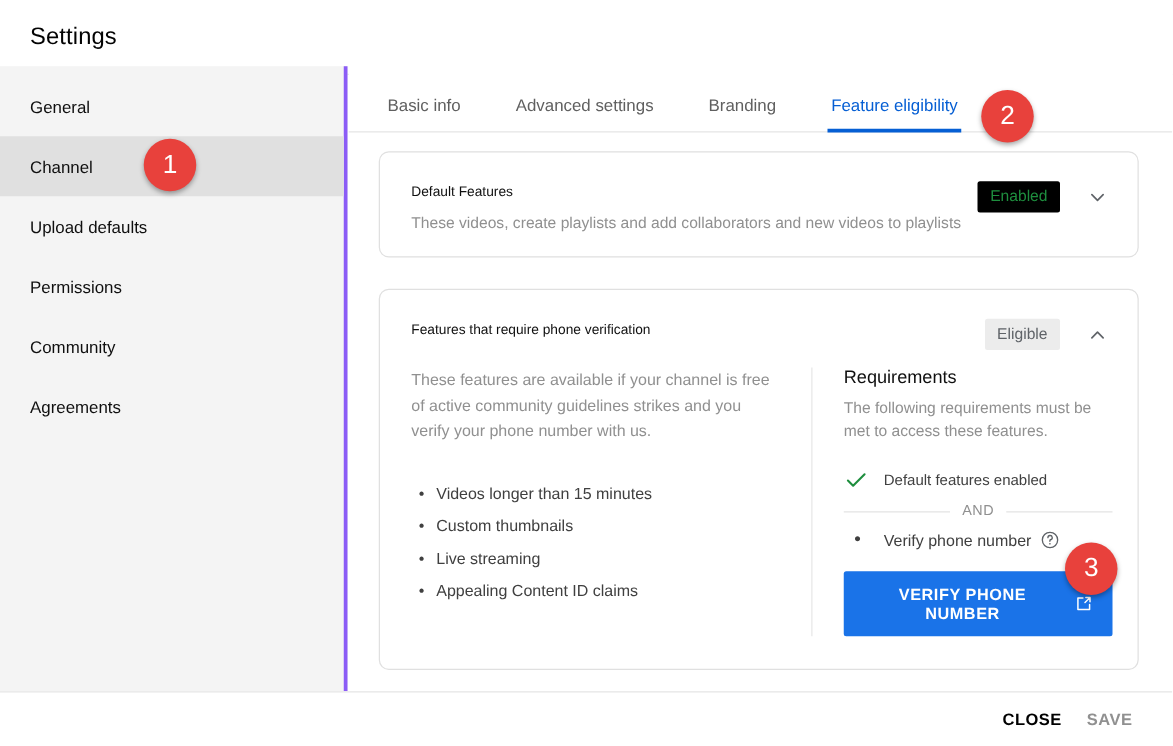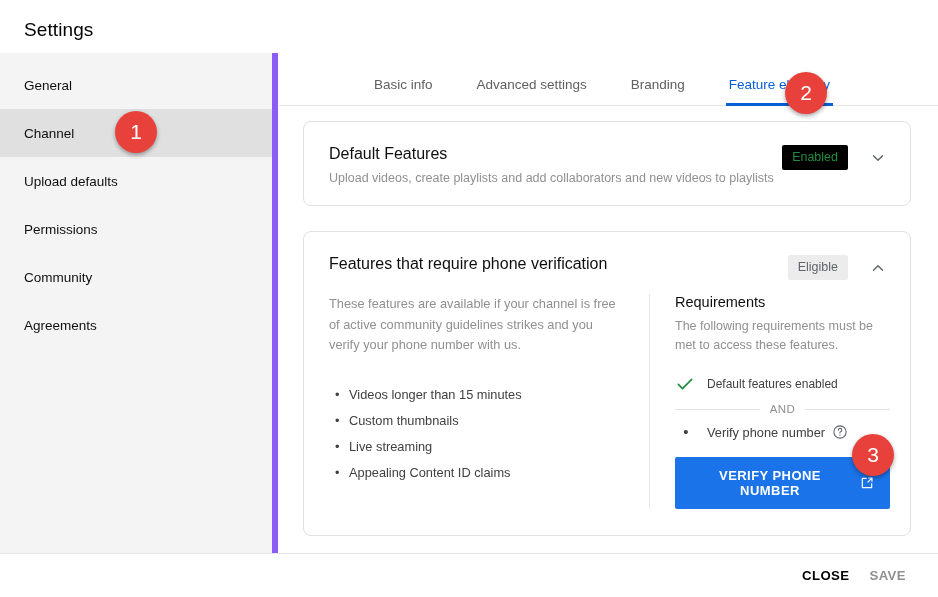--- a/index.html
+++ b/index.html
@@ -30,21 +30,21 @@
     font-size: 19px;
     color: #030303;
     letter-spacing: .1px;
   }
 
   
   .sidebar {
     position: absolute; left: 0; top: 53px;
     width: 278px; height: 500px;
     background: #f4f4f4;
-    border-right: 6px solid #8b5cf6;
+    border-right: 3px solid #8b5cf6;
     padding-top: 8px;
   }
   .side-item {
     height: 48px;
     display: flex; align-items: center;
     padding-left: 24px;
     font-size: 13.5px;
     color: #0f0f0f;
     cursor: pointer;
     user-select: none;
@@ -56,21 +56,20 @@
     position: absolute; left: 279px; top: 53px;
     width: 659px; height: 500px;
     background: #fff;
   }
   .tabs {
     height: 53px;
     display: flex; align-items: flex-end;
     padding-left: 31px;
     border-bottom: 1px solid #e5e5e5;
     position: relative;
-    justify-content: center;
   }
   .tab {
     font-size: 13.5px;
     color: #606060;
     padding: 0 0 13px 0;
     margin-right: 44px;
     cursor: pointer;
     position: relative;
     white-space: nowrap;
   }
@@ -94,21 +93,21 @@
   }
   .card + .card { margin-top: 25px; }
 
   
   .card-head {
     display: flex; align-items: flex-start;
     padding: 22px 20px 18px 25px;
   }
   .card-head-text { flex: 1; }
   .card-title {
-    font-size: 16px;
+    font-size: 11px;
     color: #0f0f0f;
     line-height: 20px;
   }
   .card-sub {
     margin-top: 6px;
     font-size: 12.5px;
     color: #909090;
     line-height: 17px;
   }
   .chip {
@@ -311,21 +310,21 @@
         <span>Feature eligibility</span>
       </div>
     </div>
 
     <div class="panel-area">
 
       <div class="card">
         <div class="card-head">
           <div class="card-head-text">
             <div class="card-title">Default Features</div>
-            <div class="card-sub">Upload videos, create playlists and add collaborators and new videos to playlists</div>
+            <div class="card-sub">These videos, create playlists and add collaborators and new videos to playlists</div>
           </div>
           <div class="chip chip-enabled">Enabled</div>
           <div class="chev">
             <svg width="18" height="18" viewBox="0 0 24 24" aria-hidden="true">
               <path d="M6 9l6 6 6-6" fill="none" stroke="#5f6368" stroke-width="1.8" stroke-linecap="round" stroke-linejoin="round"></path>
             </svg>
           </div>
         </div>
       </div>
 

